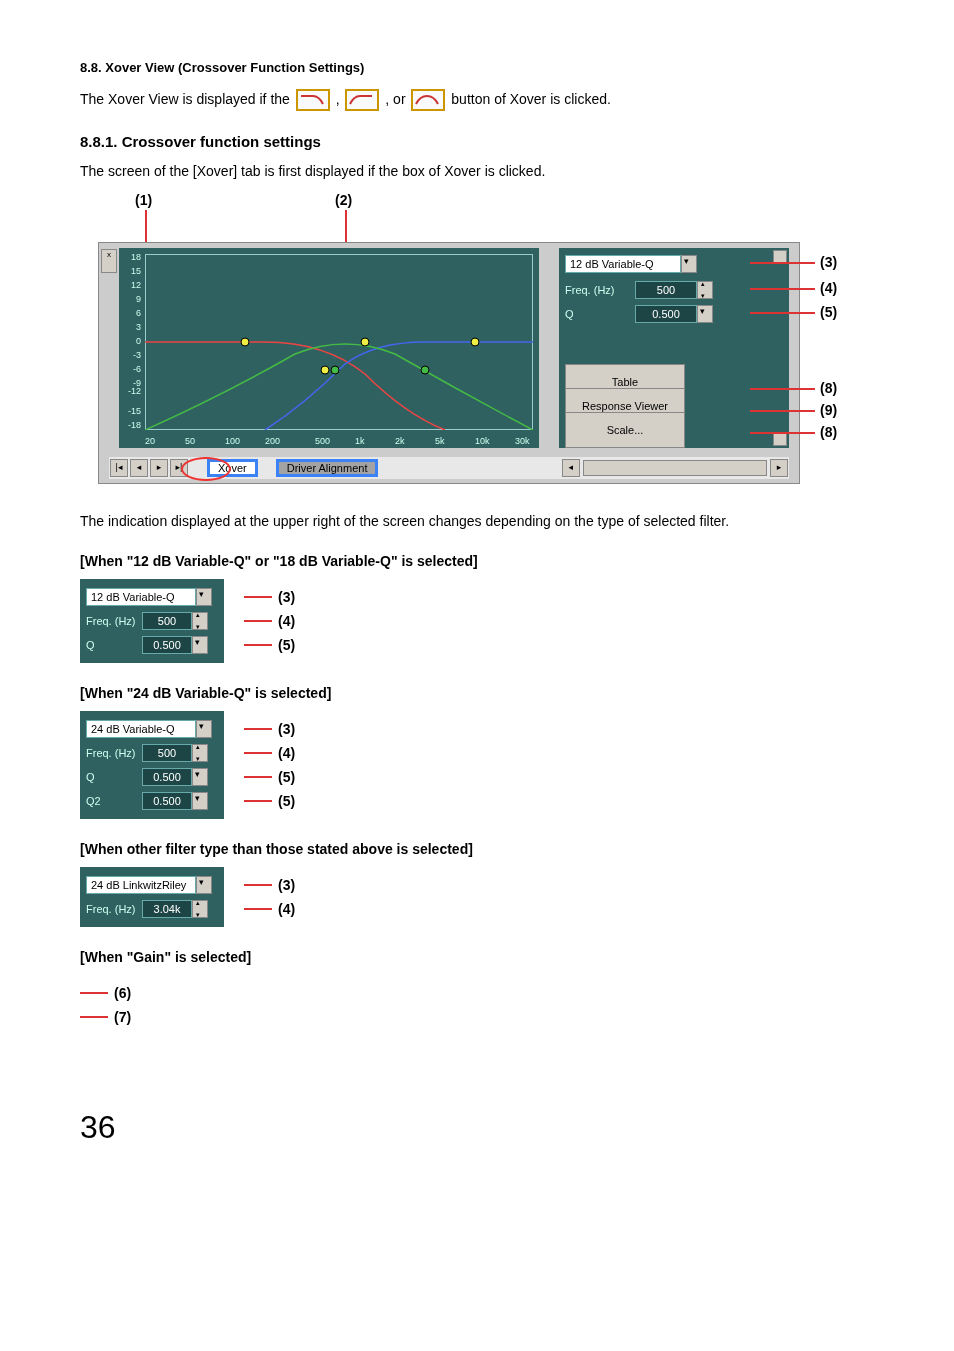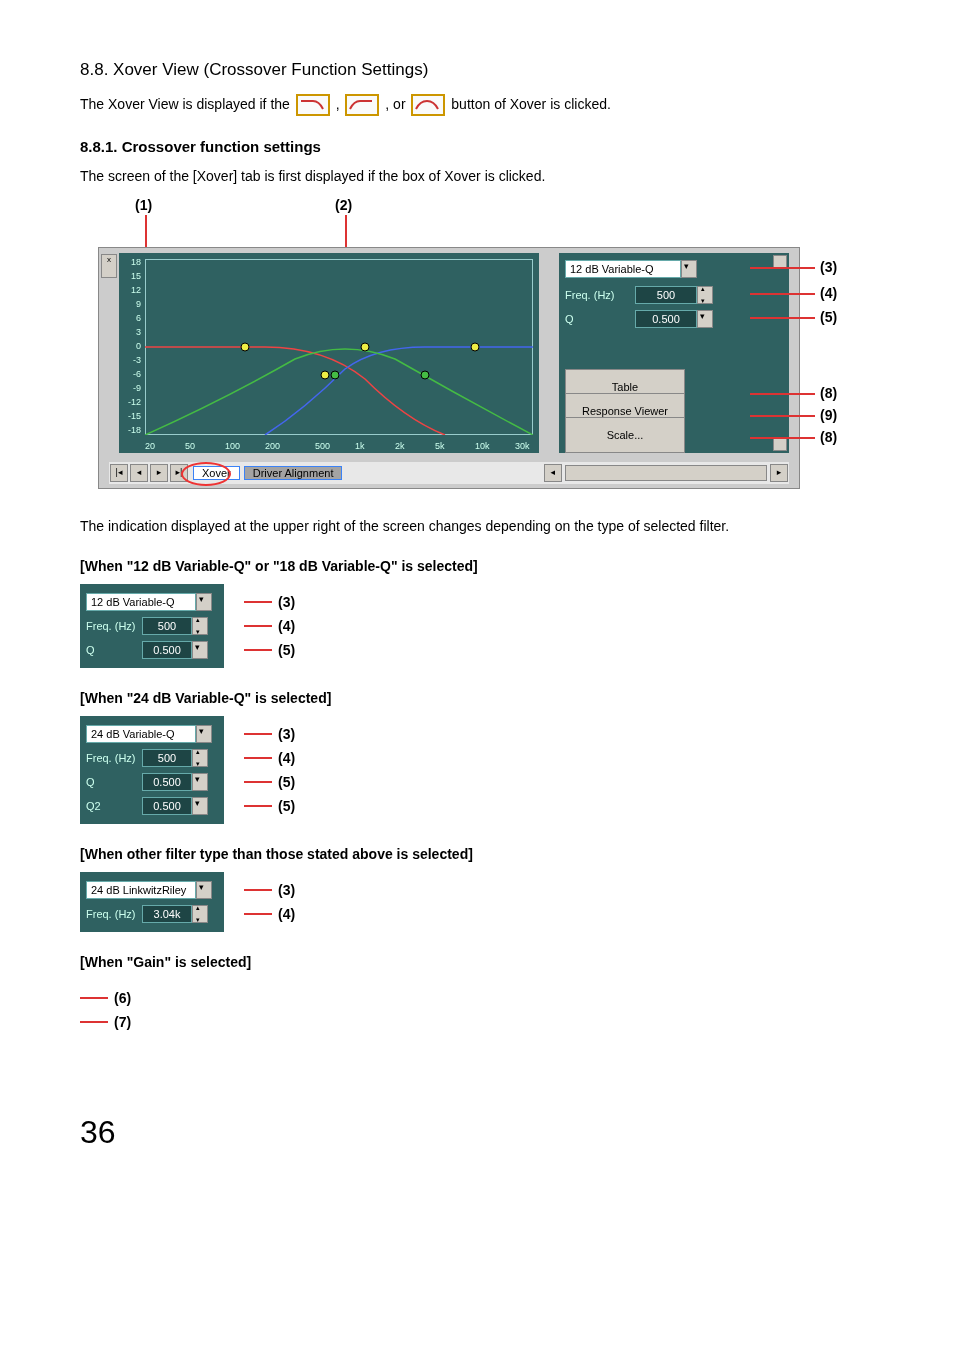--- a/index.html
+++ b/index.html
@@ -4,21 +4,21 @@
 <style>
   body {
     margin: 0;
     padding: 40px 80px;
     font-family: Arial, Helvetica, sans-serif;
     font-size: 14px;
     color: #000;
     background: #fff;
     width: 794px;
   }
-  h2 { font-size: 17px; font-weight: normal; margin: 20px 0 14px 0; }
+  h2 { font-size: 13px; font-weight: bold; margin: 20px 0 14px 0; }
   h3 { font-size: 15px; font-weight: bold; margin: 22px 0 12px 0; }
   h4 { font-size: 14px; font-weight: bold; margin: 22px 0 10px 0; }
   p  { margin: 10px 0; line-height: 1.4; }
 
   .inline-icon {
     display: inline-block;
     width: 30px; height: 18px;
     border: 2px solid #cc9600;
     background: #fafafa;
     vertical-align: middle;
@@ -71,21 +71,21 @@
   .panel-filter .val {
     background:#fff; color:#000; border:1px solid #6aa; width:110px; height:16px;
     font-size:11px; display:inline-flex; align-items:center; padding-left:4px;
   }
 
   .tabbar {
     position:absolute; left:10px; bottom:4px; right:10px; height:22px;
     background:#e8e8e8; display:flex; align-items:center; font-size:11px;
   }
   .tabbar .navbtn { width:16px; height:16px; border:1px solid #888; background:#d4d0c8; margin:0 1px; text-align:center; line-height:14px; font-size:9px;}
-  .tabbar .tab { padding:0 8px; border:1px solid #3b82f6; background:#fff; margin-left:4px; }
+  .tabbar .tab { padding:0 8px; border:3px solid #3b82f6; background:#fff; margin-left:18px; }
   .tabbar .tab.inactive { background:#a3a3a3; }
   .circle-xover {
     position:absolute; border:2px solid #e33; border-radius:50%;
     width:46px; height:20px;
   }
 
   
   .callout-num { position:absolute; font-weight:bold; font-size:14px; }
   .lead-r { position:absolute; height:0; border-top:2px solid #d33; }
   .lead-v { position:absolute; width:0; border-left:2px solid #d33; }
@@ -158,21 +158,21 @@
       <span class="ytick" style="top:4px">18</span>
       <span class="ytick" style="top:18px">15</span>
       <span class="ytick" style="top:32px">12</span>
       <span class="ytick" style="top:46px">9</span>
       <span class="ytick" style="top:60px">6</span>
       <span class="ytick" style="top:74px">3</span>
       <span class="ytick" style="top:88px">0</span>
       <span class="ytick" style="top:102px">-3</span>
       <span class="ytick" style="top:116px">-6</span>
       <span class="ytick" style="top:130px">-9</span>
-      <span class="ytick" style="top:144px">-12</span>
+      <span class="ytick" style="top:138px">-12</span>
       <span class="ytick" style="top:158px">-15</span>
       <span class="ytick" style="top:172px">-18</span>
 
       <span class="xtick" style="left:26px">20</span>
       <span class="xtick" style="left:66px">50</span>
       <span class="xtick" style="left:106px">100</span>
       <span class="xtick" style="left:146px">200</span>
       <span class="xtick" style="left:196px">500</span>
       <span class="xtick" style="left:236px">1k</span>
       <span class="xtick" style="left:276px">2k</span>

